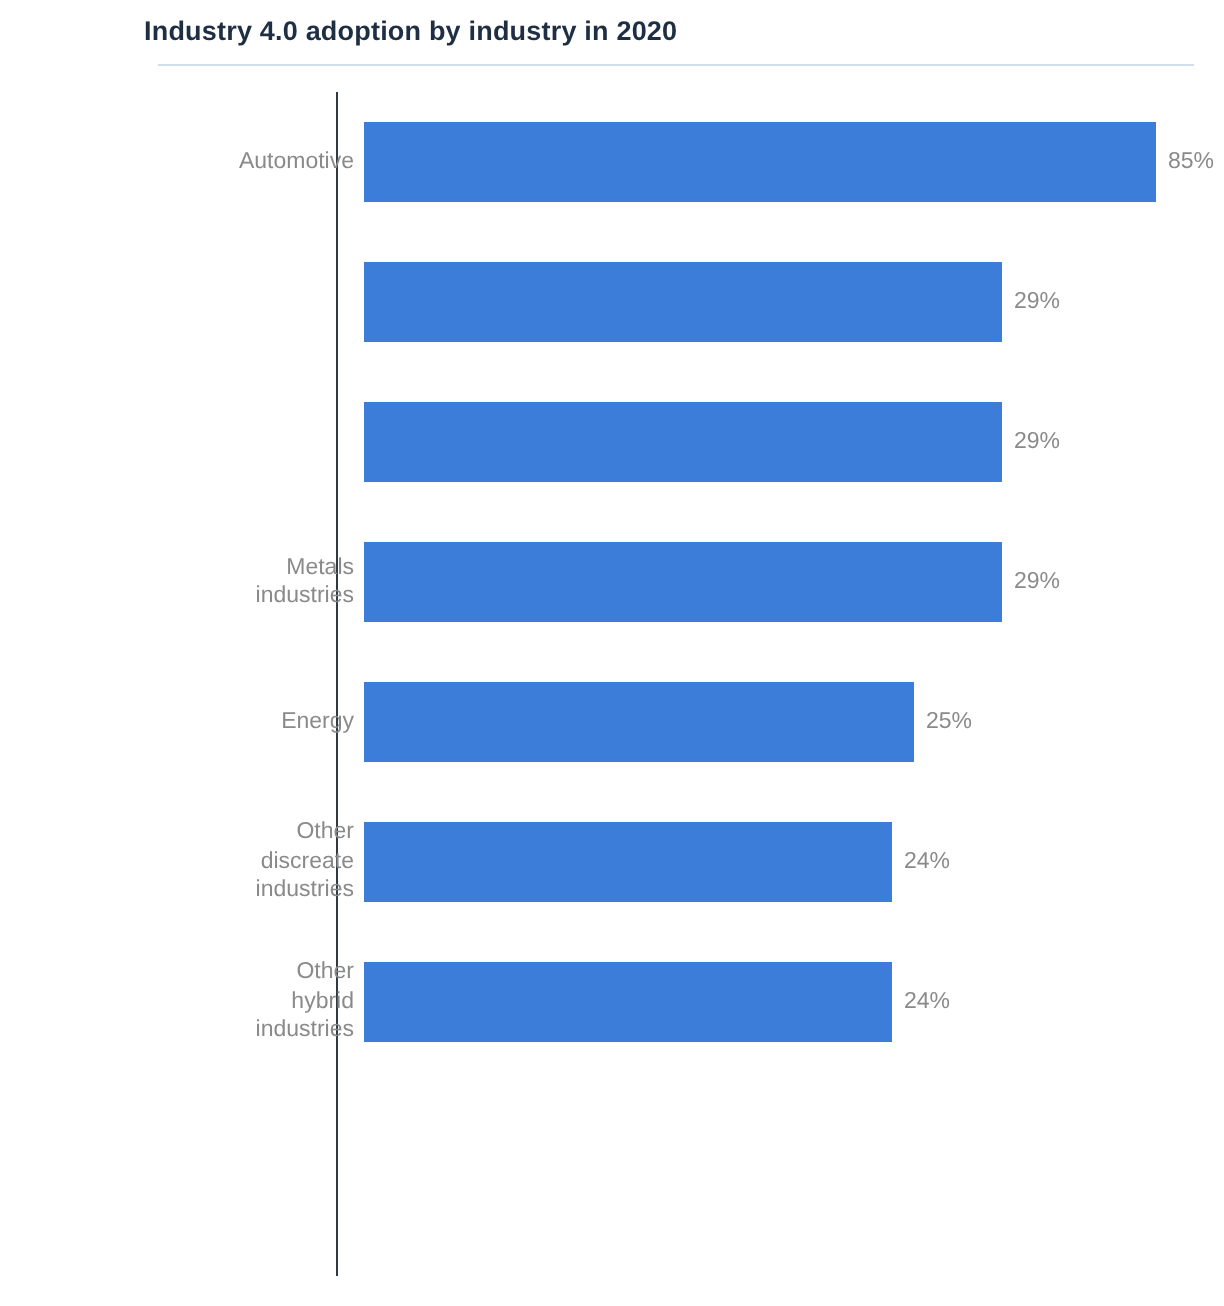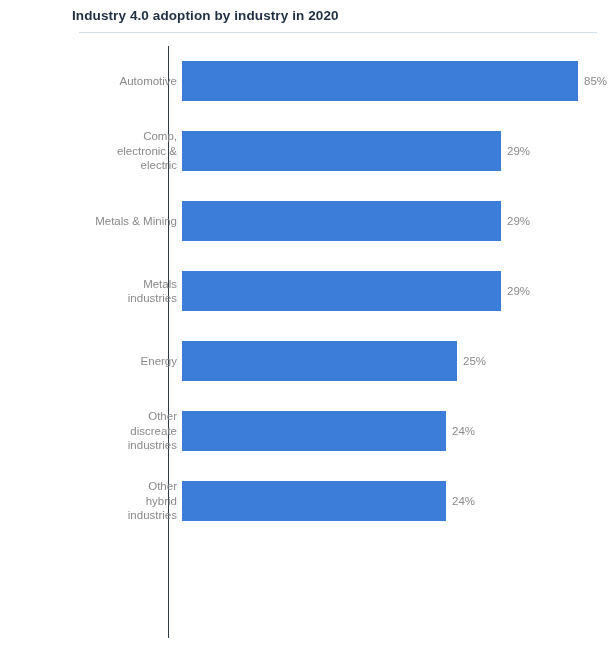--- a/index.html
+++ b/index.html
@@ -138,30 +138,26 @@
     <div class="axis-line"></div>
     <div class="rows" id="bar-rows">
         <div class="bar-row">
           <div class="row-label">Automotive</div>
           <div class="bar-track">
             <div class="bar" style="width: 396px; background: rgb(59, 125, 216);"></div>
             <div class="bar-value" style="left: 402px;">85%</div>
           </div>
         </div>
         <div class="bar-row">
-          <div class="row-label">Comp,
-electronic &amp;
-electric</div>
           <div class="bar-track">
             <div class="bar" style="width: 319px; background: rgb(59, 125, 216);"></div>
             <div class="bar-value" style="left: 325px;">29%</div>
           </div>
         </div>
         <div class="bar-row">
-          <div class="row-label">Metals &amp; Mining</div>
           <div class="bar-track">
             <div class="bar" style="width: 319px; background: rgb(59, 125, 216);"></div>
             <div class="bar-value" style="left: 325px;">29%</div>
           </div>
         </div>
         <div class="bar-row">
           <div class="row-label">Metals
 industries</div>
           <div class="bar-track">
             <div class="bar" style="width: 319px; background: rgb(59, 125, 216);"></div>

